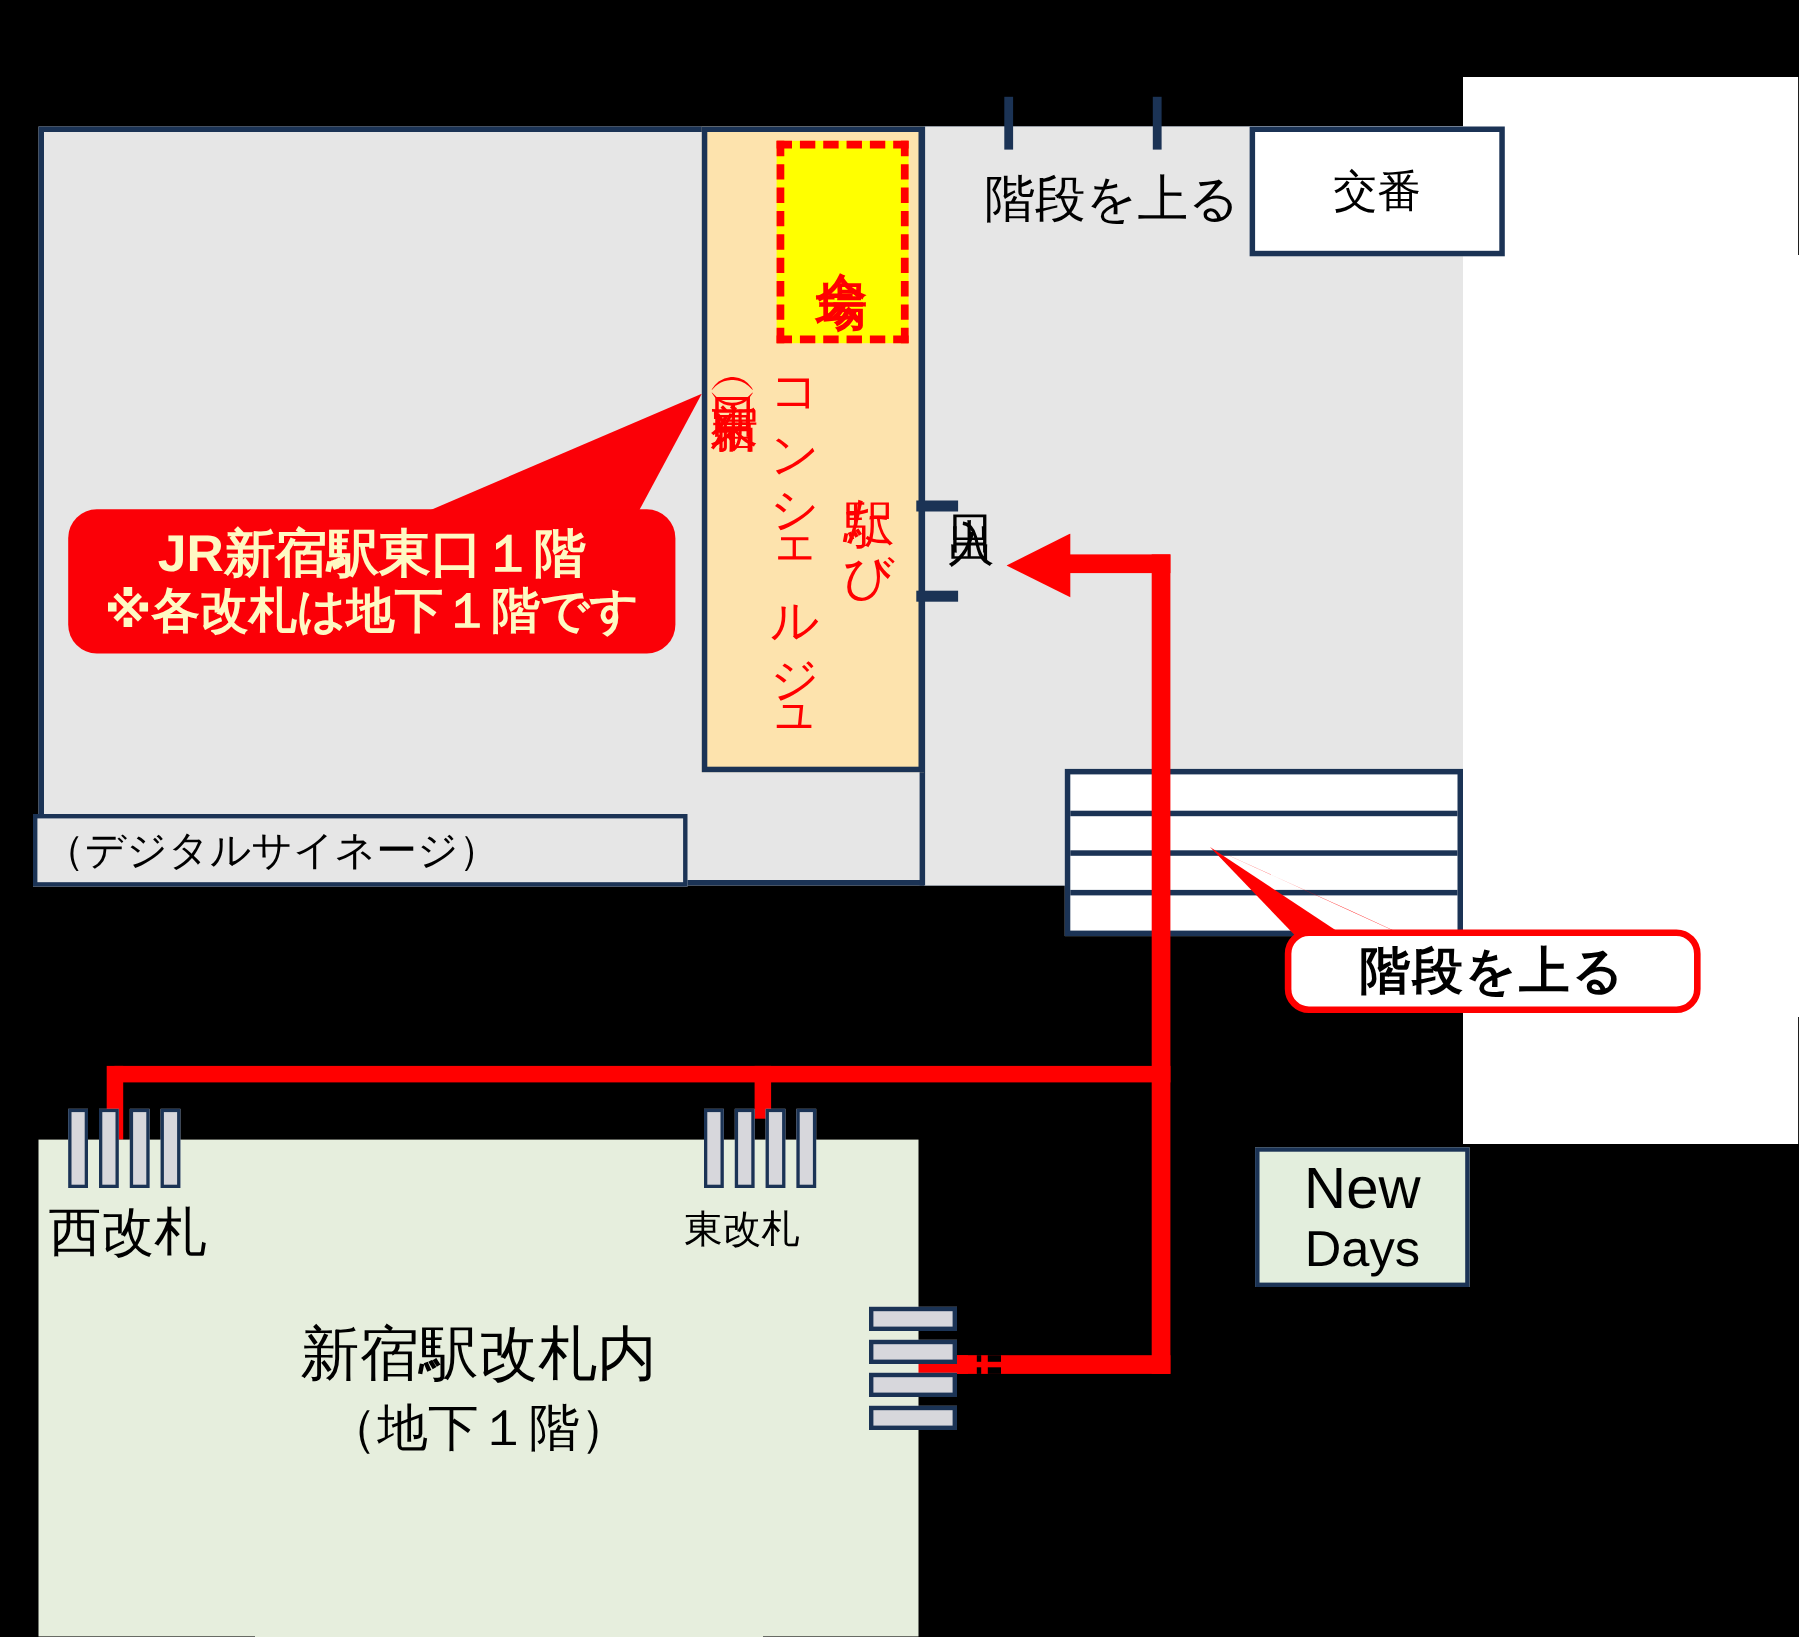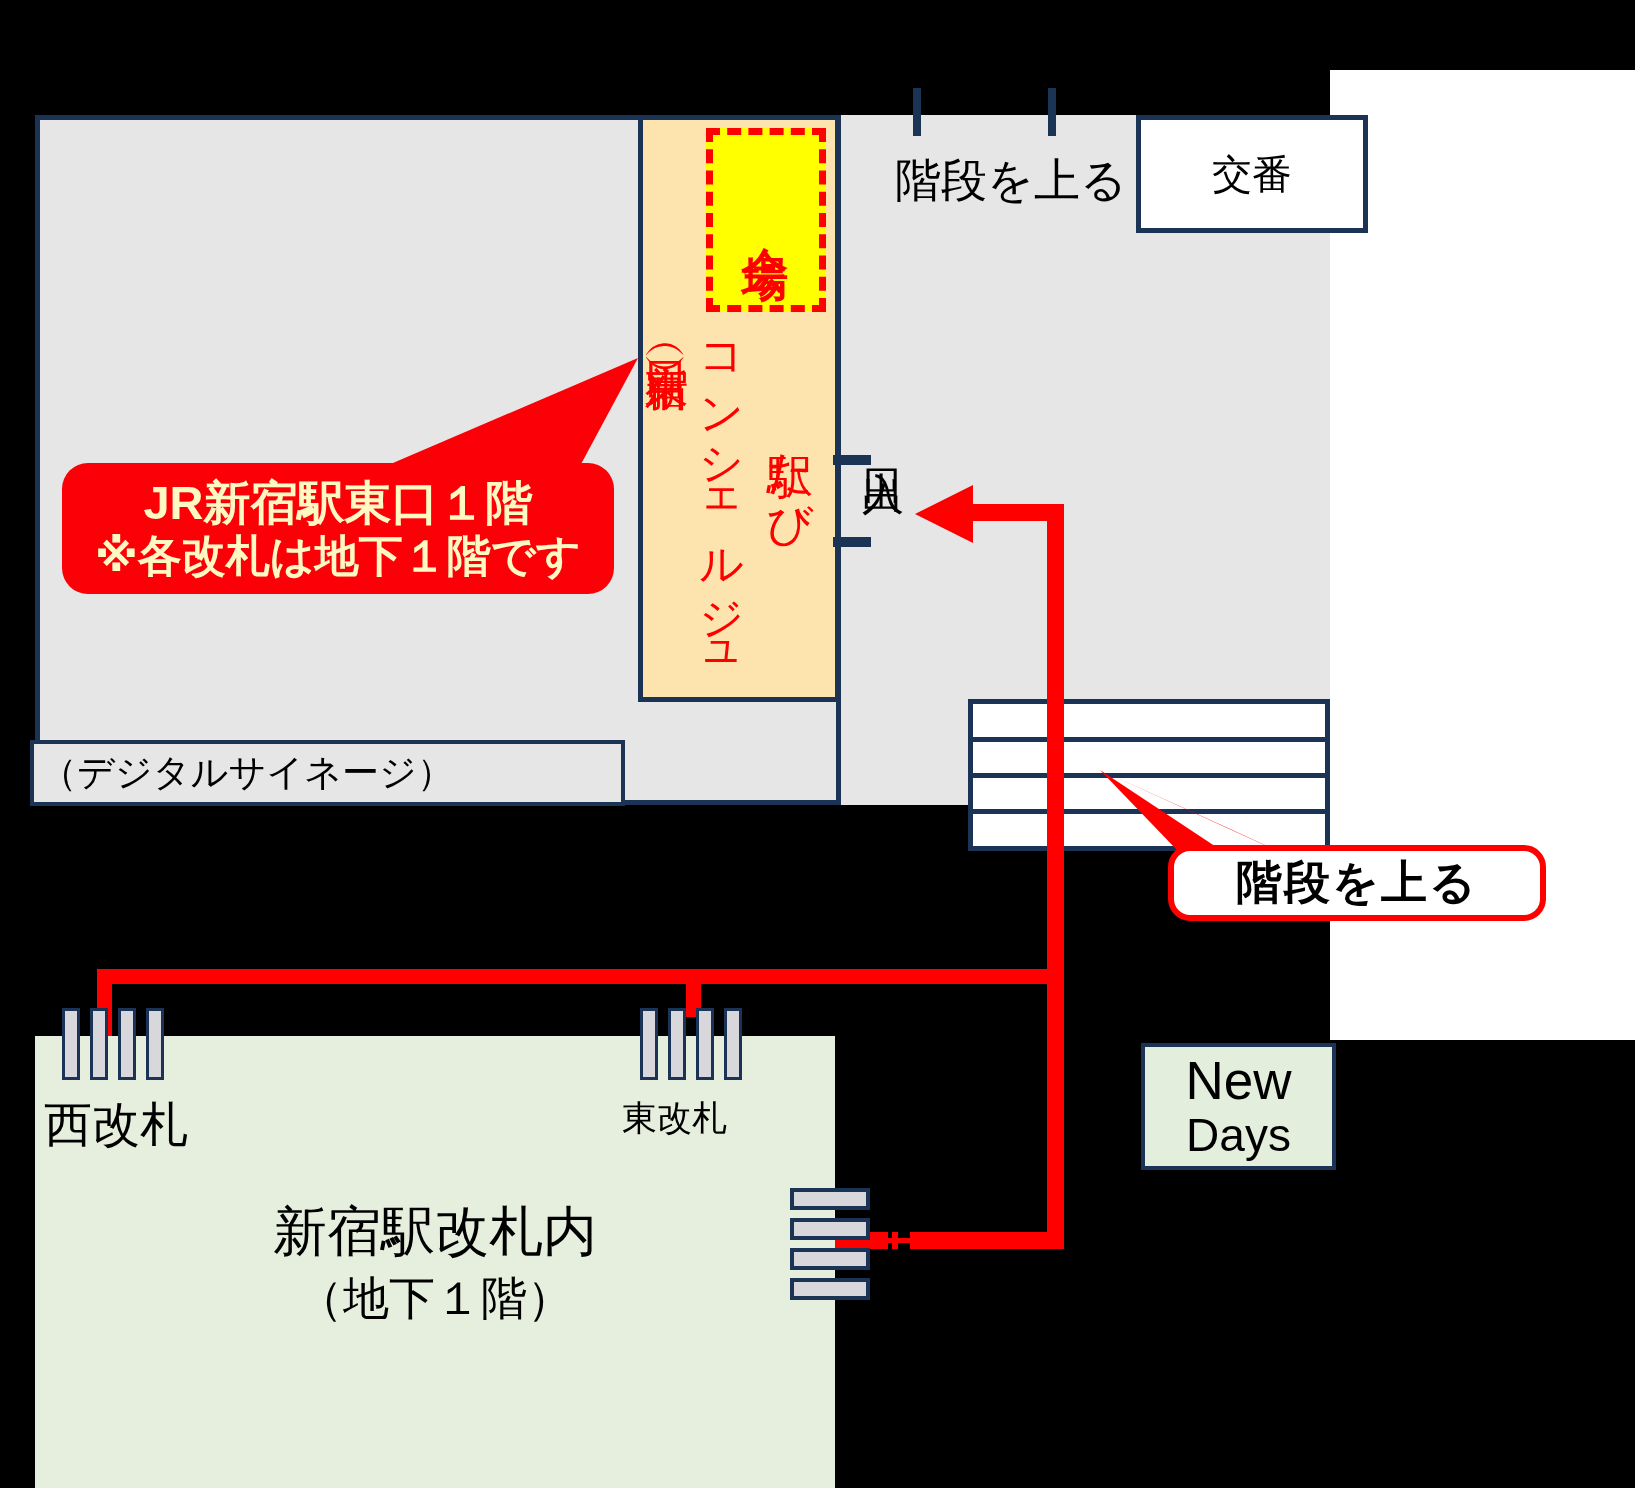--- a/index.html
+++ b/index.html
@@ -173,21 +173,21 @@
   <div class="abs route" style="left:97px;top:969px;width:15px;height:67px;"></div>
 
   <div class="abs route" style="left:686px;top:969px;width:15px;height:48px;"></div>
 
   <div class="abs gatearea" style="left:35px;top:1036px;width:800px;height:452px;"></div>
 
   <div class="abs gatebar" style="left:62px;top:1008px;width:18px;height:72px;"></div>
   <div class="abs gatebar" style="left:90px;top:1008px;width:18px;height:72px;"></div>
   <div class="abs gatebar" style="left:118px;top:1008px;width:18px;height:72px;"></div>
   <div class="abs gatebar" style="left:146px;top:1008px;width:18px;height:72px;"></div>
-  <div class="abs lbl" style="left:44px;top:1098px;font-size:48px;">西改札</div>
+  <div class="abs lbl" style="left:44px;top:1098px;font-size:48px;font-family:Liberation Mono, monospace;">西改札</div>
 
   <div class="abs gatebar" style="left:640px;top:1008px;width:18px;height:72px;"></div>
   <div class="abs gatebar" style="left:668px;top:1008px;width:18px;height:72px;"></div>
   <div class="abs gatebar" style="left:696px;top:1008px;width:18px;height:72px;"></div>
   <div class="abs gatebar" style="left:724px;top:1008px;width:18px;height:72px;"></div>
   <div class="abs lbl" style="left:622px;top:1098px;font-size:35px;">東改札</div>
 
   <div class="abs lbl lbl-c" style="left:175px;top:1198px;width:520px;height:130px;flex-direction:column;gap:12px;">
     <div style="font-size:54px;">新宿駅改札内</div>
     <div style="font-size:46px;">（地下１階）</div>

